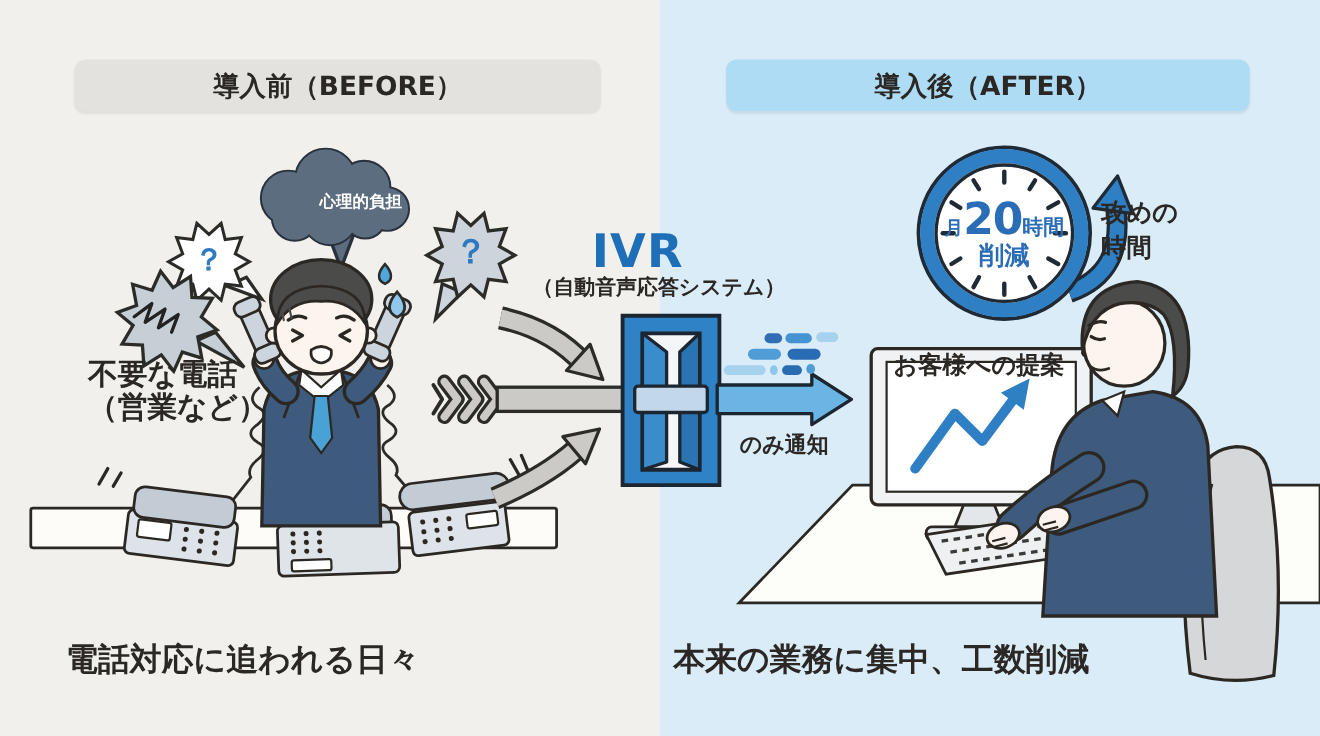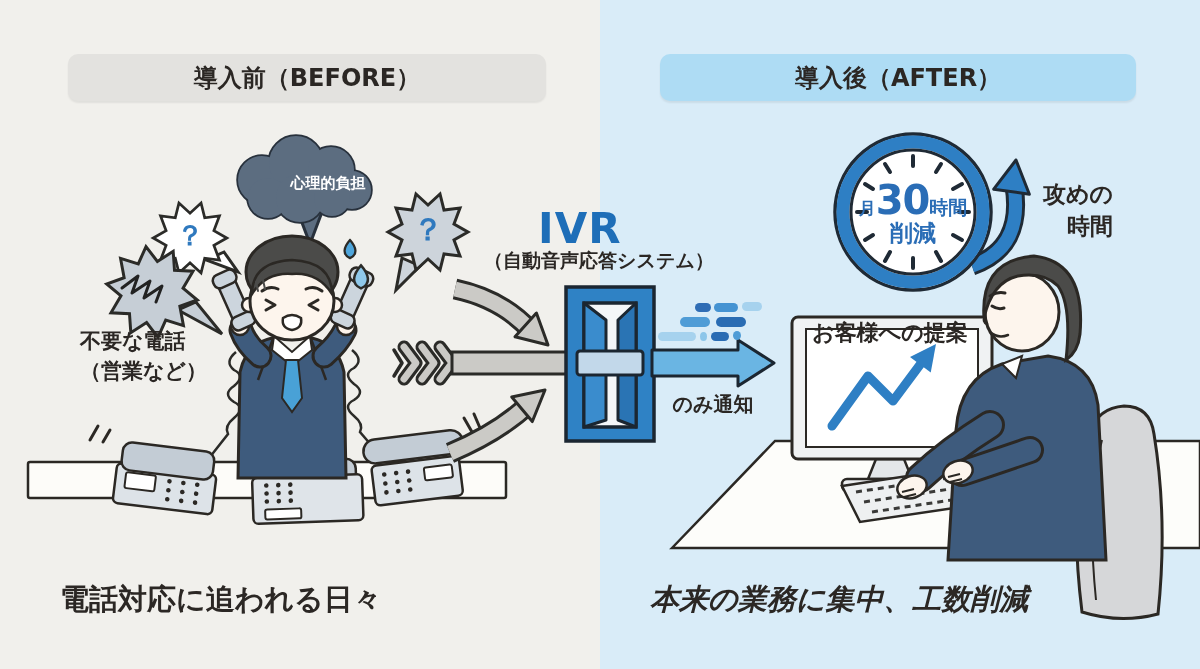--- a/index.html
+++ b/index.html
@@ -11,35 +11,35 @@
   svg.illus{position:absolute;left:0;top:0;width:1200px;height:669px;}
   .t{position:absolute;color:#2b2724;line-height:1.2;}
   .pill{position:absolute;top:54px;height:47px;border-radius:10px;display:flex;align-items:center;justify-content:center;
         font-size:24px;font-weight:700;color:#2b2724;box-shadow:0 2px 2px rgba(0,0,0,0.07);}
   .pill-before{left:68px;width:478px;background:#e3e2df;}
   .pill-after{left:660px;width:476px;background:#aedcf4;}
   .cloud-label{left:238px;top:174px;width:140px;text-align:center;color:#ffffff;font-size:15px;font-weight:700;margin-left:20px;}
   .qmark{width:40px;text-align:center;color:#2f79be;font-weight:800;}
   .qmark-a{left:408px;top:211px;font-size:31px;}
   .qmark-b{left:170px;top:219px;font-size:28px;}
-  .unwanted{left:80px;top:326px;width:180px;font-size:21px;font-weight:800;line-height:30px;}
+  .unwanted{left:80px;top:326px;width:180px;font-size:27px;font-weight:800;line-height:30px;}
   .ivr-title{left:538px;top:204px;width:120px;text-align:left;font-size:42px;font-weight:800;color:#1e6eb8;letter-spacing:1px;}
   .ivr-sub{left:484px;top:251px;width:230px;text-align:center;font-size:19px;font-weight:700;font-family:Liberation Mono, monospace;}
   .filtered{left:648px;top:391px;width:130px;text-align:center;font-size:20px;font-weight:800;line-height:26px;}
   .clock-label{left:851px;top:176px;width:124px;text-align:center;color:#2a6db6;font-weight:800;}
   .clock-l1 span{vertical-align:baseline;}
   .clock-prefix{font-size:17px;}
   .clock-num{font-size:40px;letter-spacing:-1px;}
   .clock-unit{font-size:19px;}
   .clock-l2{font-size:23px;margin-top:-4px;}
-  .offense{left:1001px;top:178px;width:112px;text-align:right;font-size:23px;font-weight:800;line-height:32px;}
+  .offense{left:1001px;top:178px;width:112px;text-align:left;font-size:23px;font-weight:800;line-height:32px;}
   .proposal{left:783px;top:285px;width:214px;text-align:center;font-size:22px;font-weight:800;margin-top:35px;}
   .caption{top:582px;width:540px;text-align:left;font-size:29px;font-weight:800;}
   .caption-before{left:60px;}
-  .caption-after{left:650px;font-style:italic;}
+  .caption-after{left:612px;}
 </style>
 </head>
 <body>
 
 <div class="canvas">
   <div class="bg-half bg-left"></div>
   <div class="bg-half bg-right"></div>
 
   <svg class="illus" viewBox="0 0 1200 669">
     <defs>
@@ -326,21 +326,21 @@
 
   <div class="t ivr-title">IVR</div>
   <div class="t ivr-sub">（自動音声応答システム）</div>
 
   <div class="t filtered">
     <div>のみ通知</div>
   </div>
 
   <div class="t clock-label">
     <div class="clock-l1">
-      <span class="clock-prefix">月</span><span class="clock-num">30</span><span class="clock-unit">時間</span>
+      <span class="clock-prefix">月</span><span class="clock-num">20</span><span class="clock-unit">時間</span>
     </div>
     <div class="clock-l2">削減</div>
   </div>
 
   <div class="t offense">
     <div>攻めの</div>
     <div>時間</div>
   </div>
 
   <div class="t proposal">お客様への提案</div>

